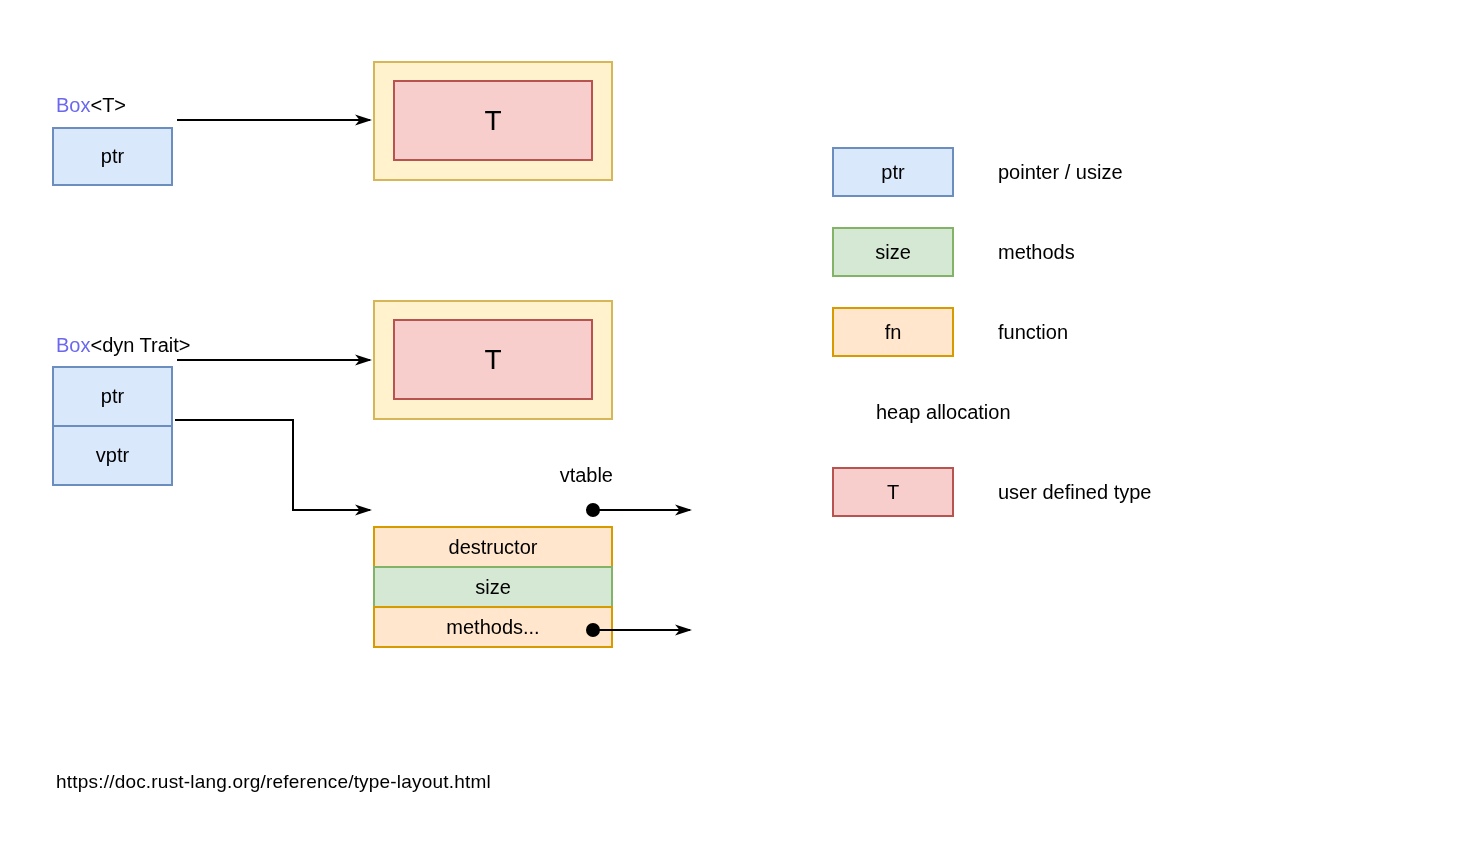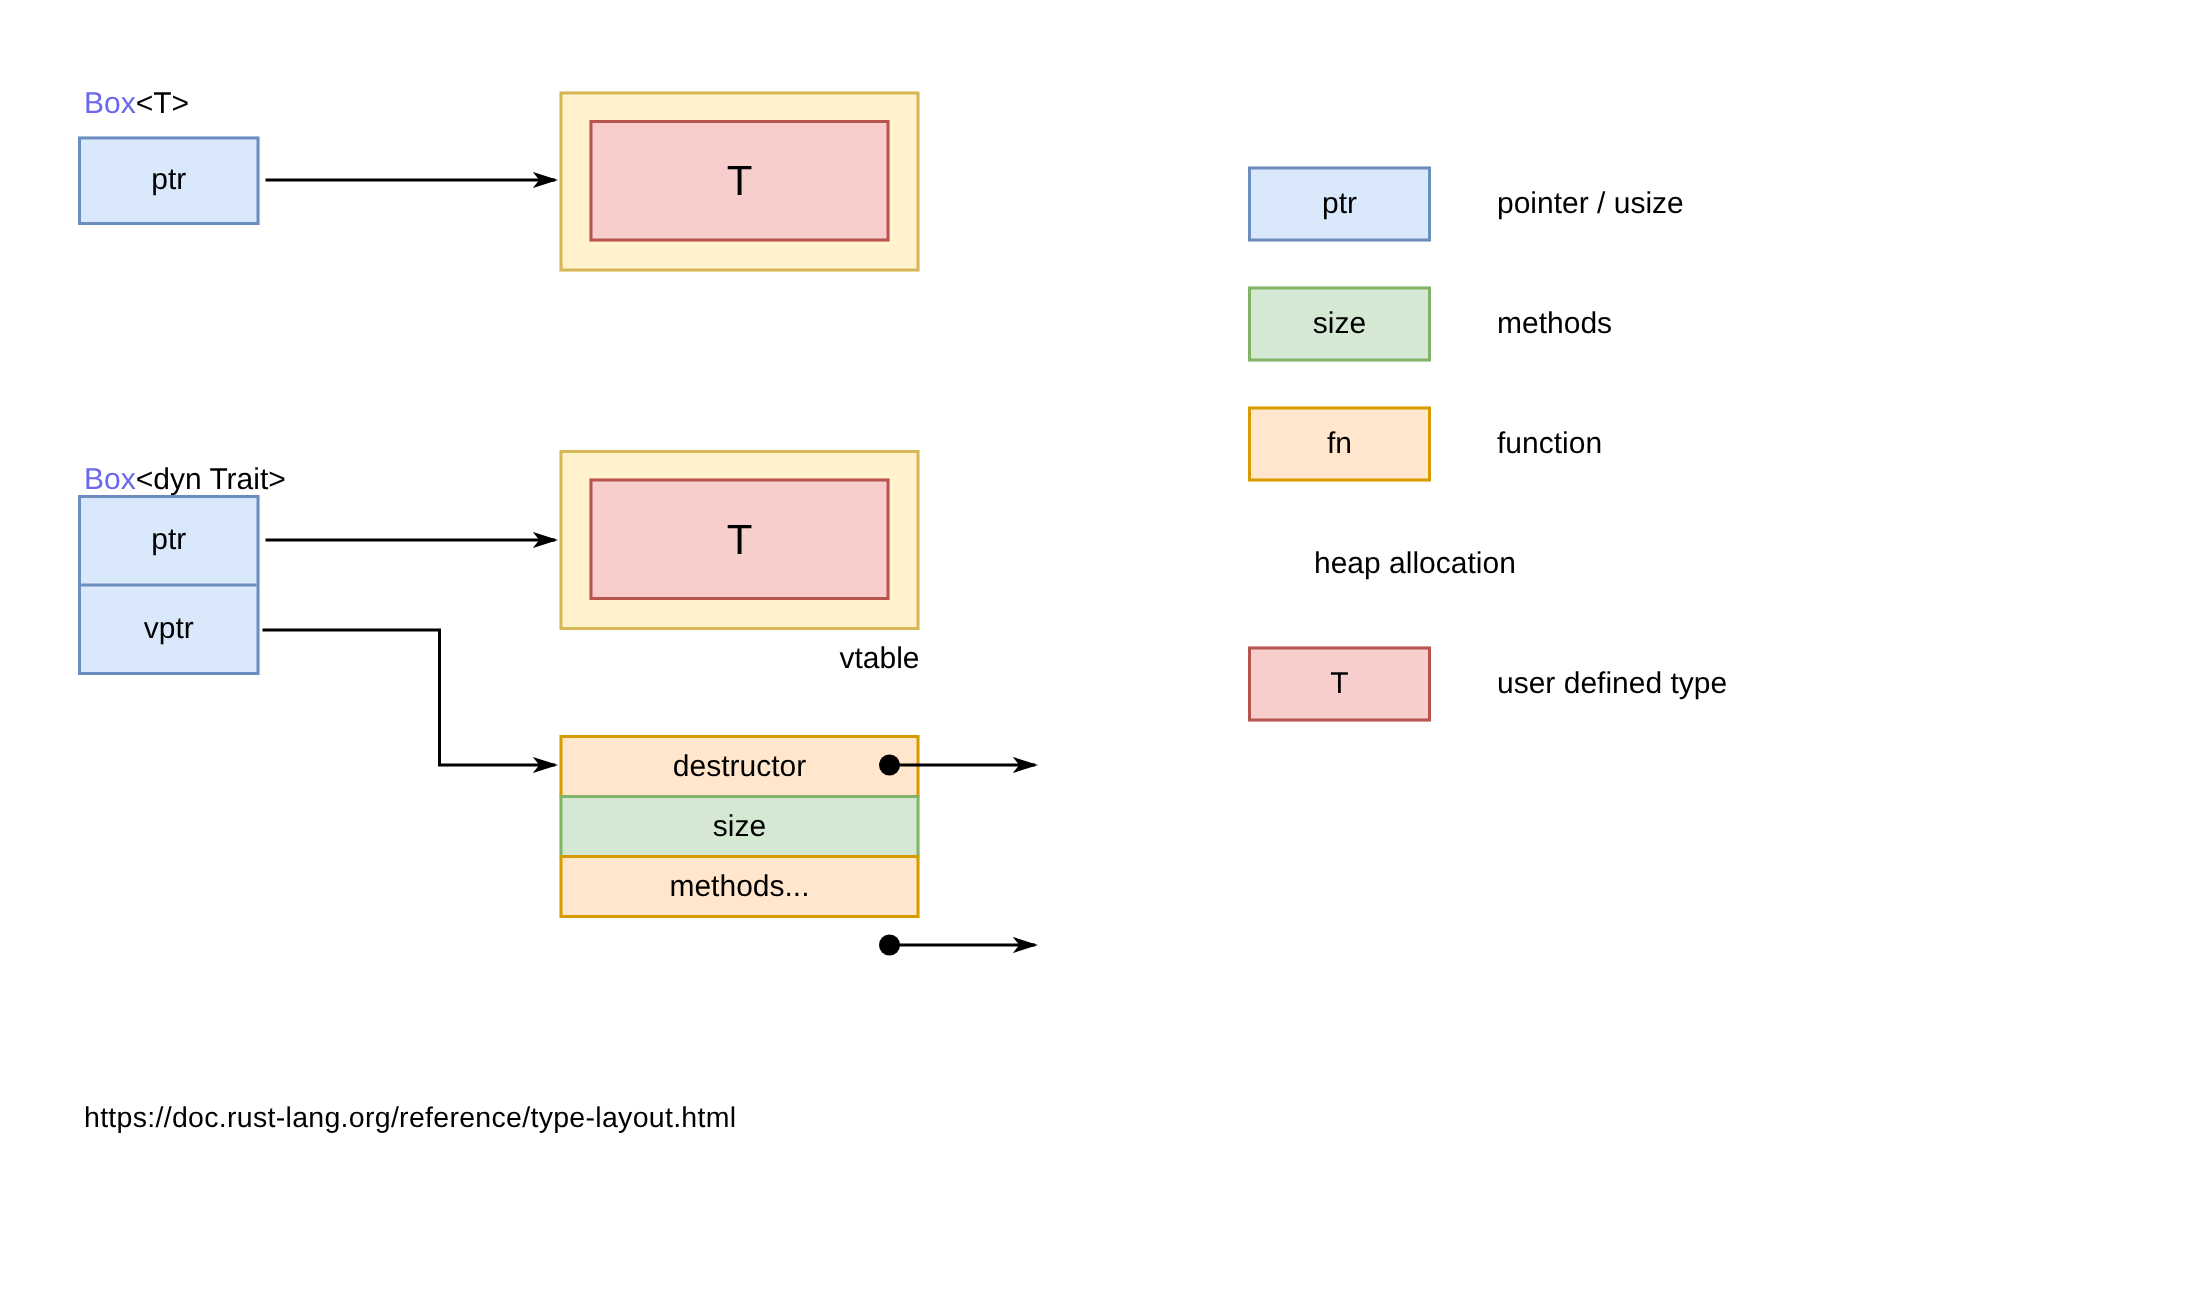--- a/index.html
+++ b/index.html
@@ -10,21 +10,21 @@
     --type-fill:#f8cecc;    --type-border:#b85450;
     --box-keyword:#6b68ee;  --text:#000000; --arrow:#000000;
   }
   * { margin:0; padding:0; box-sizing:border-box; }
   html,body { background:#ffffff; }
   body { font-family:"Liberation Sans","DejaVu Sans",sans-serif; color:var(--text); }
   #canvas {
     position:relative; width:1464px; height:860px; background:#ffffff;
     overflow:hidden;
   }
-  .abs { position:absolute; }
+  .abs { position:absolute;margin-top:36px; }
 
   
   .struct-title { font-size:20px; line-height:24px; white-space:nowrap; }
   .struct-title .kw { color:var(--box-keyword); }
 
   
   .cell {
     display:flex; align-items:center; justify-content:center;
     font-size:20px; border:2px solid; background:#fff;
   }
@@ -86,21 +86,21 @@
   <div class="abs cell kind-pointer" id="box-t-ptr">
     <span>ptr</span>
   </div>
 
   <div class="heap-box cell kind-allocation" id="heap-t">
     <div class="cell kind-type type-box">
       <span>T</span>
     </div>
   </div>
 
-  <div class="abs struct-title" style="left:56px; top:308px;">
+  <div class="abs struct-title" style="left:56px; top:297px;">
     <span class="kw">Box</span><span>&lt;dyn Trait&gt;</span>
   </div>
 
   <div class="abs" id="dyn-stack">
     <div class="stack-row">
       <span>ptr</span>
     </div>
     <div class="stack-row">
       <span>vptr</span>
     </div>

